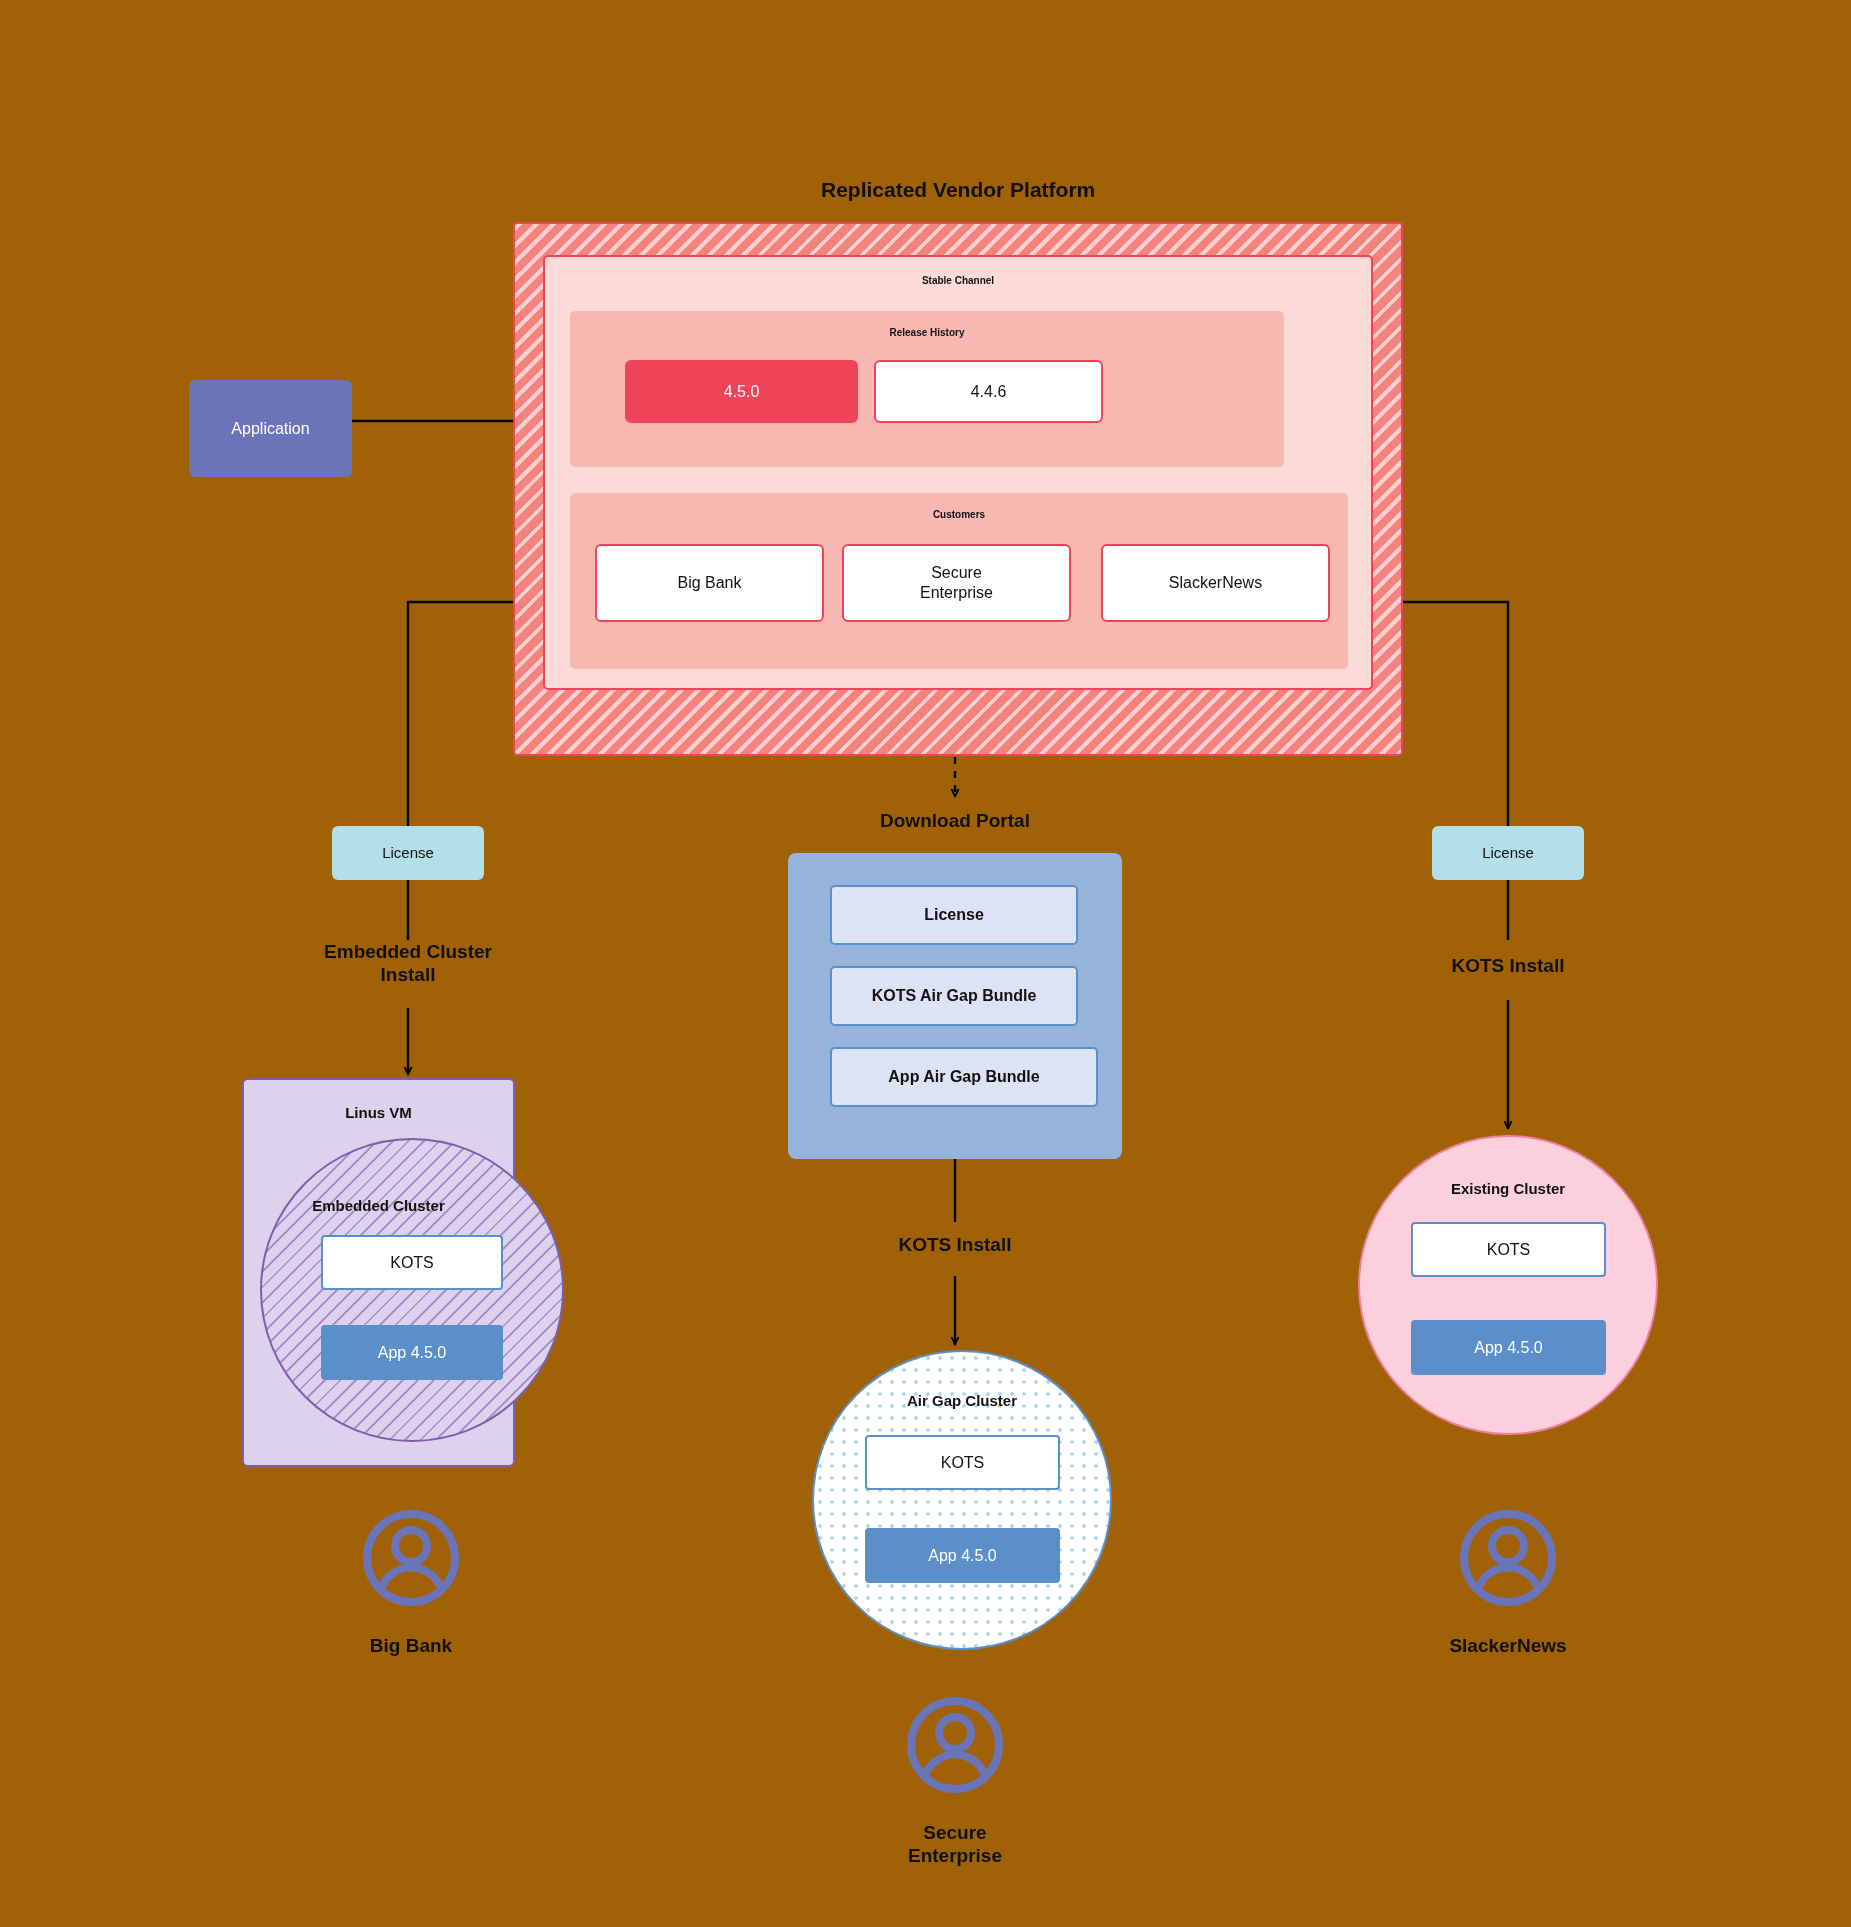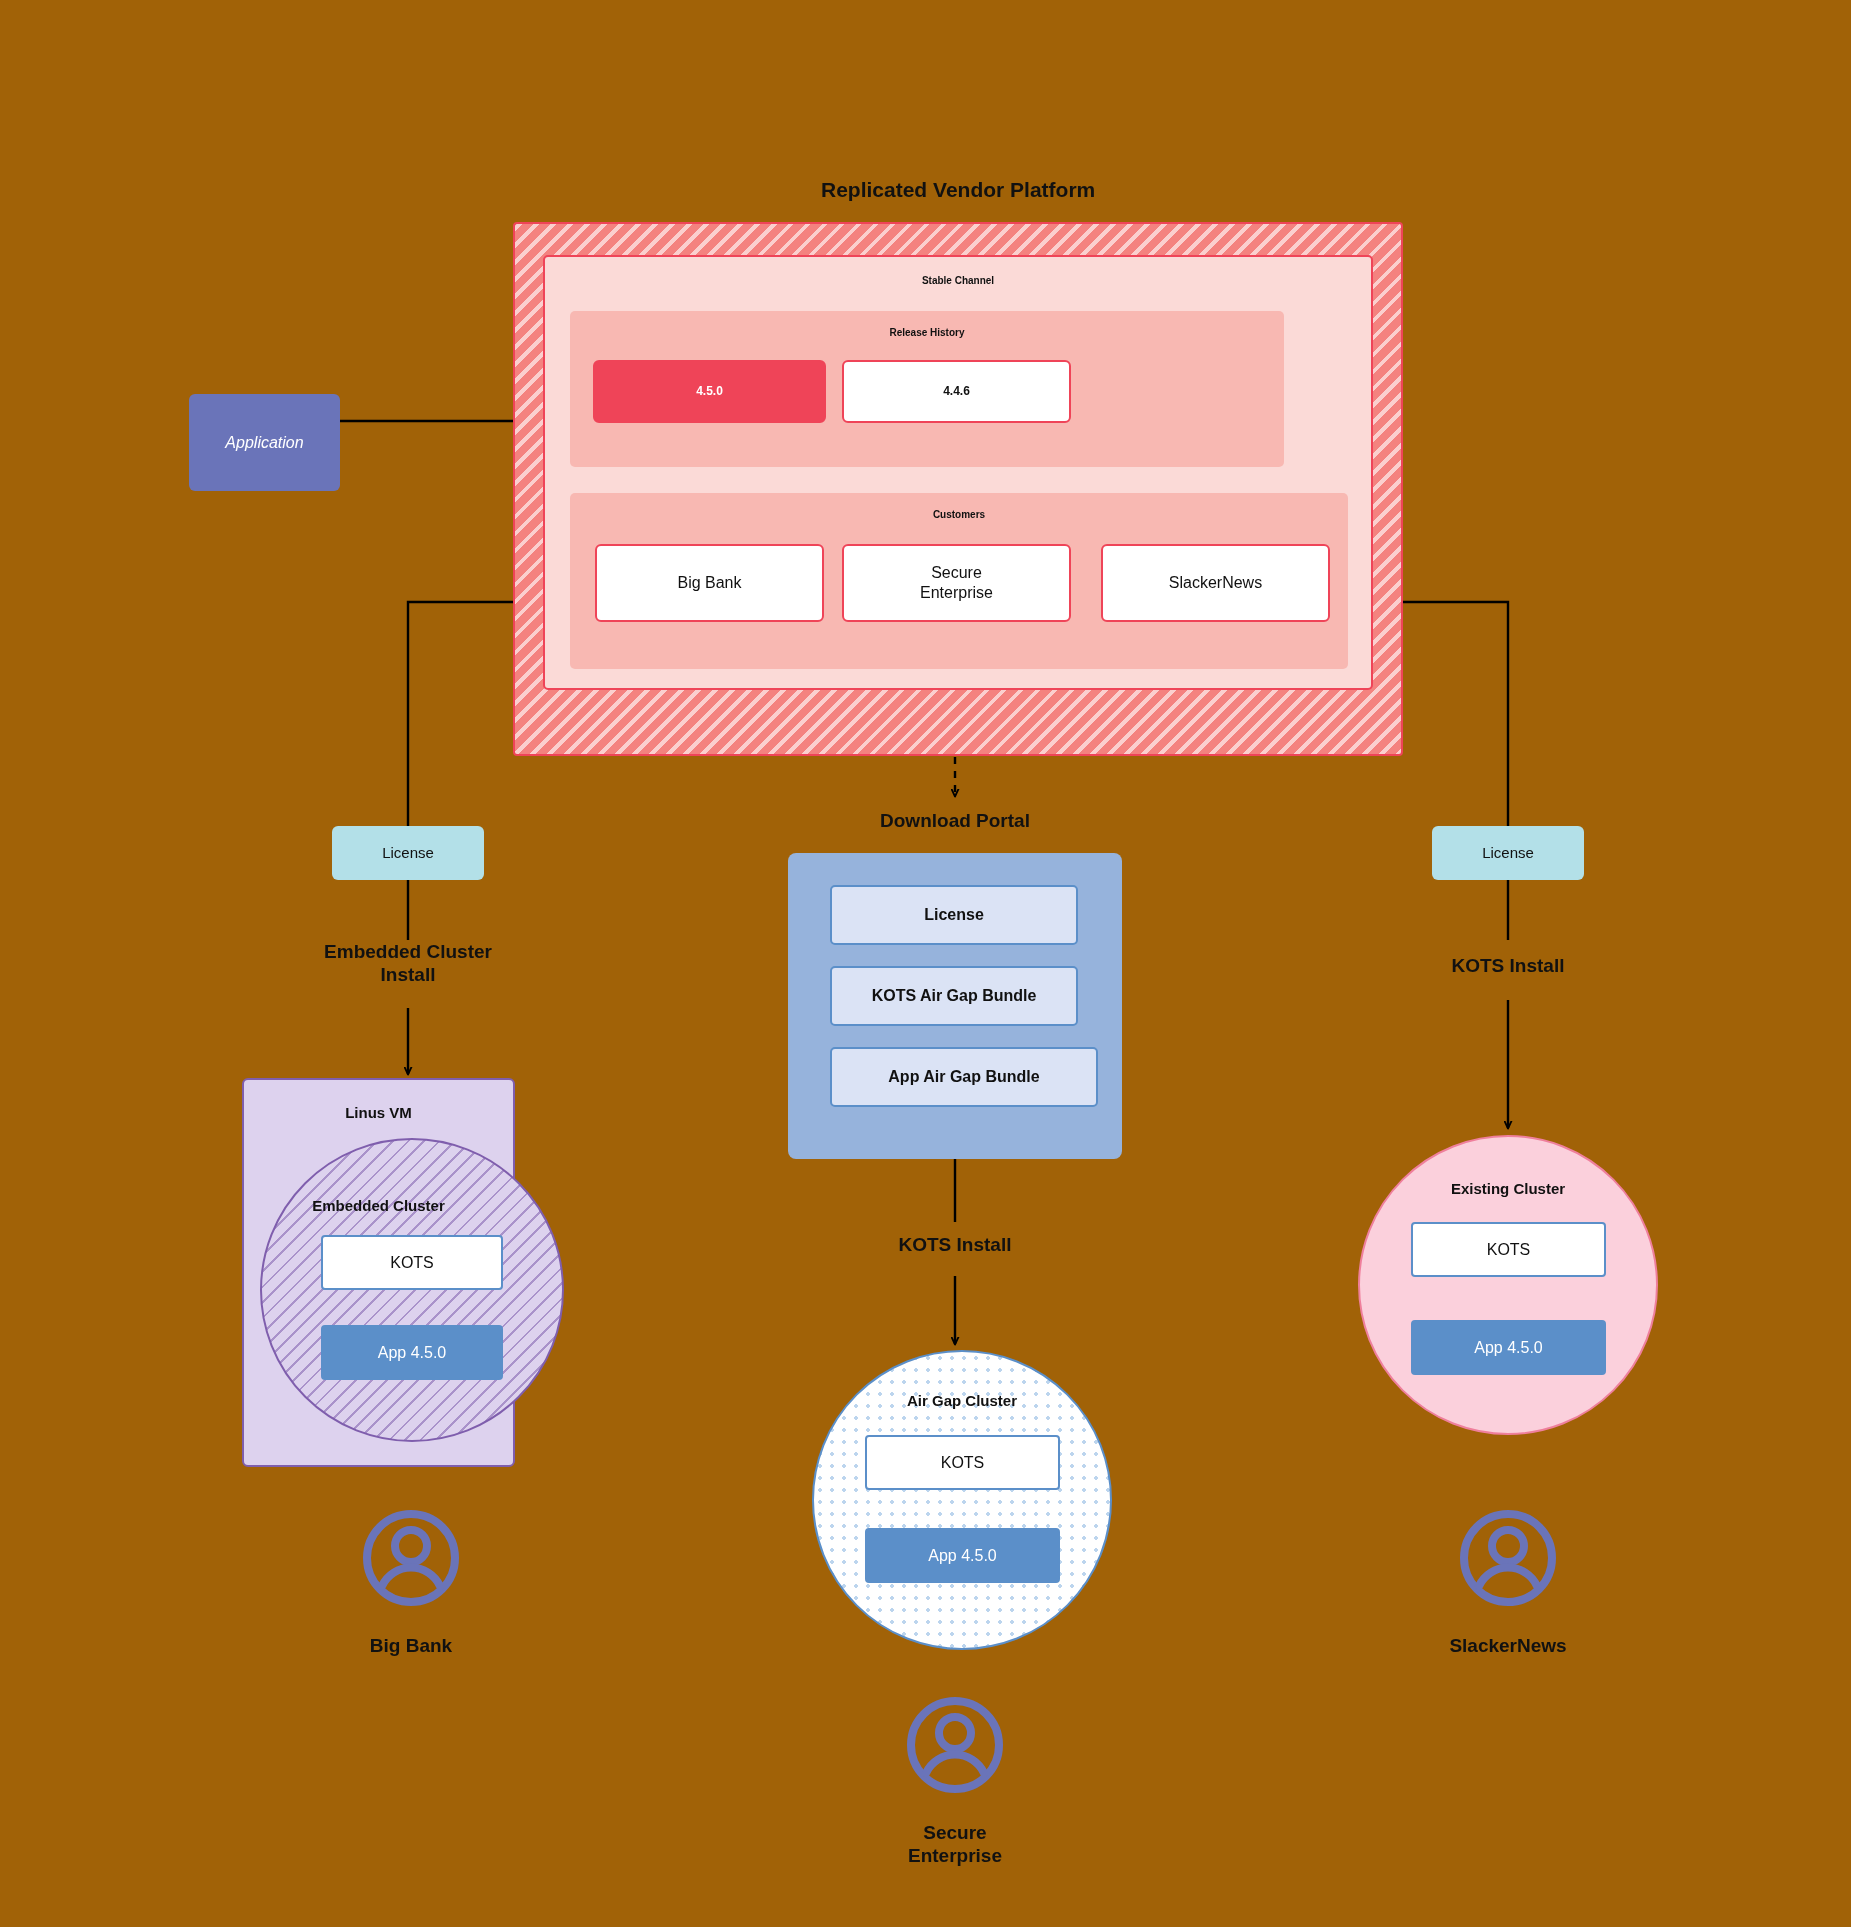--- a/index.html
+++ b/index.html
@@ -63,22 +63,23 @@
     font-size: 10px;
     font-weight: bold;
     color: #111111;
     text-align: center;
     width: 100%;
   }
 
   .release-box {
     border: 2px solid #ef4458;
     border-radius: 6px;
-    font-size: 12px;
-    font-weight: bold;
+    font-size: 16px;
+    font-weight: normal;
+    margin-left: 32px;
   }
   .release-box.current {
     background: #ef4458;
     color: #ffffff;
   }
   .release-box.prior {
     background: #ffffff;
     color: #111111;
   }
   .customer-box {
@@ -289,21 +290,21 @@
         <div class="abs customer-box ctr" style="left:25px; top:51px; width:229px; height:78px; white-space:pre-line;">Big Bank</div>
 
         <div class="abs customer-box ctr" style="left:272px; top:51px; width:229px; height:78px; white-space:pre-line;">Secure
 Enterprise</div>
 
         <div class="abs customer-box ctr" style="left:531px; top:51px; width:229px; height:78px; white-space:pre-line;">SlackerNews</div>
       </div>
     </div>
   </div>
 
-  <div class="abs application-node ctr" style="left:189px; top:394px; width:151px; height:97px;font-style:italic;">Application</div>
+  <div class="abs application-node ctr" style="left:189px; top:380px; width:163px; height:97px;">Application</div>
 
   <div class="abs license-chip ctr" style="left:332px; top:826px; width:152px; height:54px;">License</div>
 
   <div class="abs flow-label" style="left:273px; top:941px; width:270px; white-space:pre-line;">Embedded Cluster
 Install</div>
 
   <div class="abs linux-vm" style="left:242px; top:1078px; width:273px; height:389px;">
     <div class="abs node-heading" style="left:0; top:24px;">Linus VM</div>
 
     <div class="abs embedded-cluster-circle" style="left:16px; top:58px; width:304px; height:304px;"></div>

